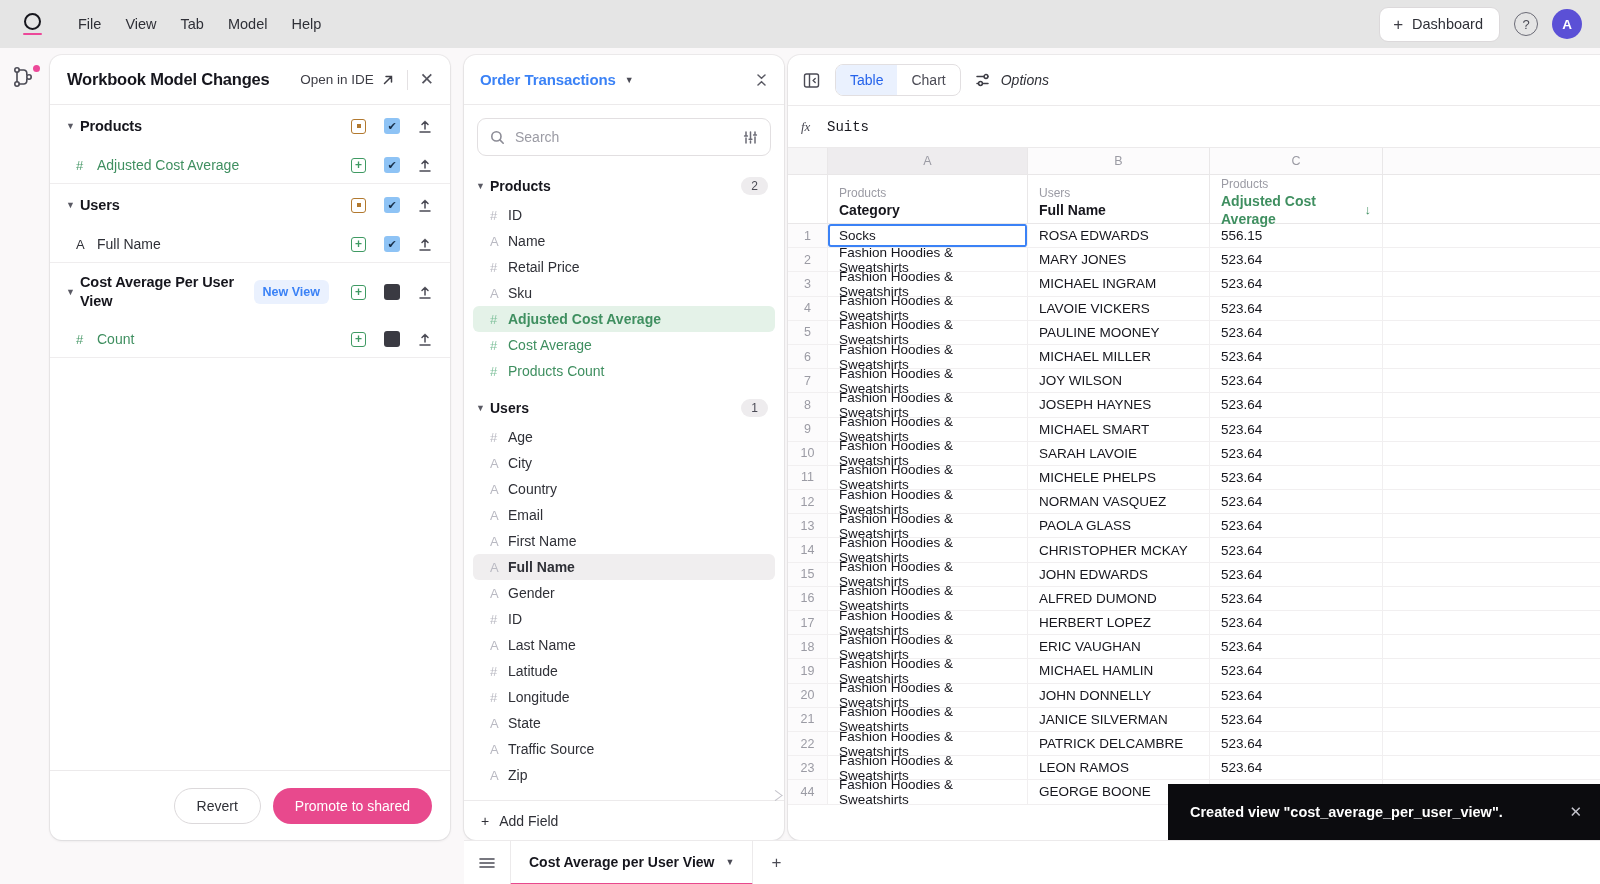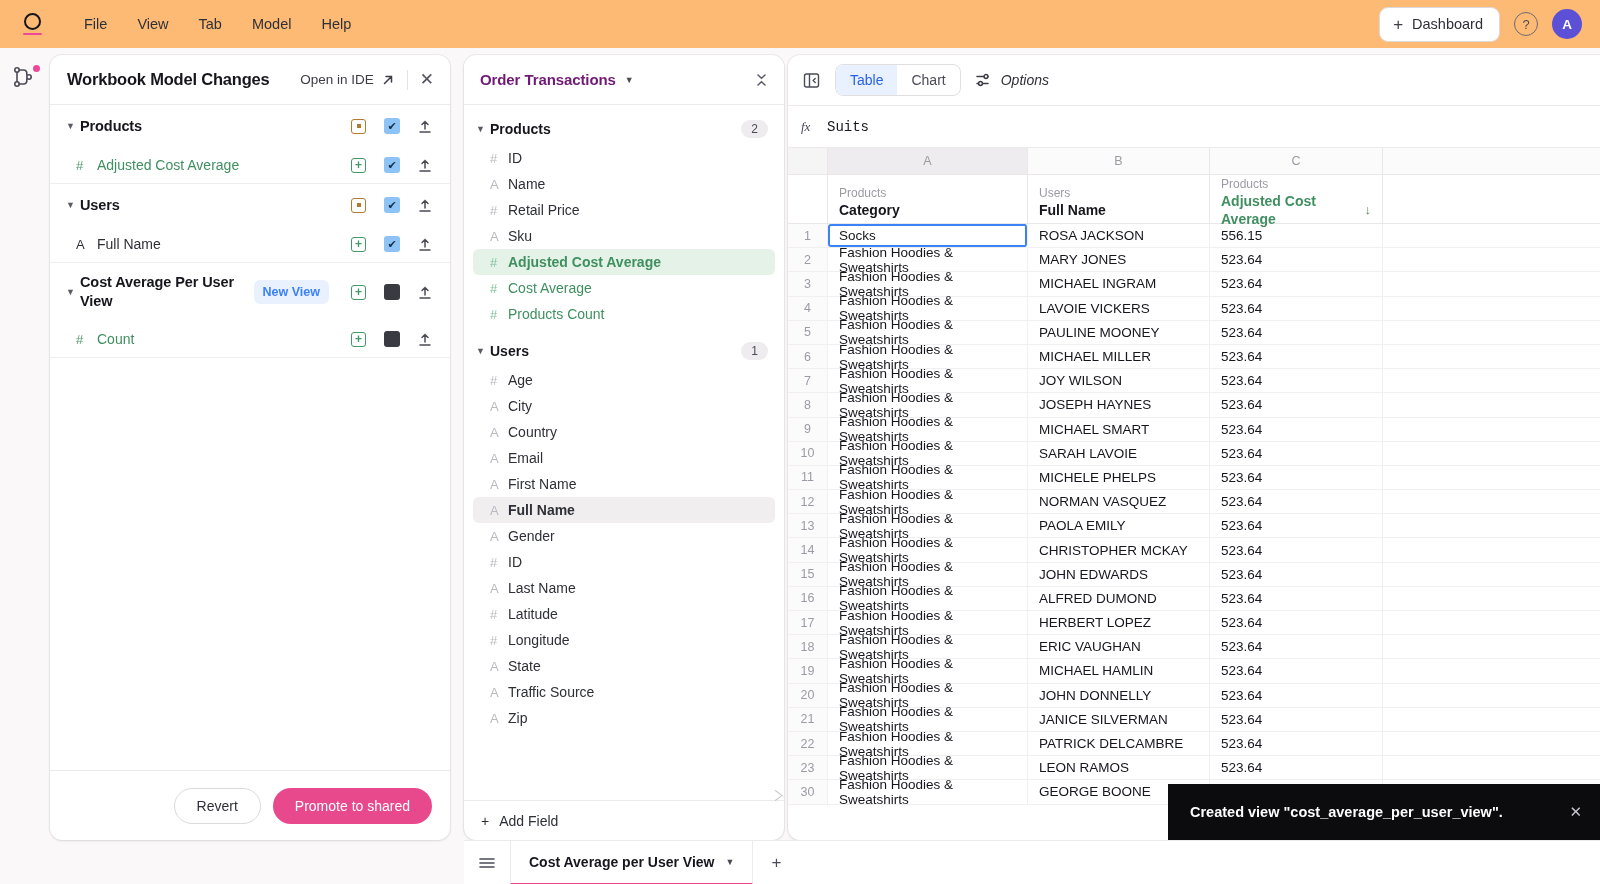--- a/index.html
+++ b/index.html
@@ -8,22 +8,22 @@
     font-family: "Liberation Sans", sans-serif;
     background: #f7f5f6;
     overflow: hidden;
     -webkit-font-smoothing: antialiased;
   }
   .app { position: relative; width: 1600px; height: 884px; background: #faf8f9; }
 
   
   .topbar {
     height: 48px; display: flex; align-items: center;
-    padding: 0 18px 0 14px; gap: 6px;
-    background: #fdba74;
+    padding: 0 18px 0 14px; gap: 0;
+    background: #e5e5e5;
   }
   .logo-wrap { width: 36px; display: flex; flex-direction: column; align-items: center; gap: 3px; margin-right: 16px; }
   .logo-ring { width: 17px; height: 17px; border: 2.4px solid #16161d; border-radius: 50%; }
   .logo-bar { width: 19px; height: 2.6px; background: #ec4899; border-radius: 2px; }
   .menu-item {
     font-size: 14.5px; color: #2f3037; padding: 6px 12px; border-radius: 6px; cursor: default;
   }
   .topbar-right { margin-left: auto; display: flex; align-items: center; gap: 14px; }
   .dash-btn {
     display: flex; align-items: center; gap: 9px;
@@ -79,21 +79,21 @@
   .chk { width: 16px; height: 16px; border-radius: 3px; background: #8ec3f5; display: flex; align-items: center; justify-content: center; color: #19304a; font-size: 11px; }
   .chk.dark { background: #3a3a42; }
   .uparrow { width: 14px; color: #4b4b55; }
   .ch-foot { height: 70px; border-top: 1px solid #eceaeb; display: flex; align-items: center; justify-content: flex-end; gap: 12px; padding-right: 18px; }
   .btn-revert { border: 1px solid #dcd9db; background: #fff; border-radius: 20px; padding: 9px 22px; font-size: 14px; color: #2f3037; }
   .btn-promote { border: none; background: #e8498d; color: #fff; border-radius: 20px; padding: 10px 22px; font-size: 14px; font-weight: 500; }
 
   
   #fields { left: 464px; top: 55px; width: 320px; height: 785px; display: flex; flex-direction: column; }
   .fp-head { display: flex; align-items: center; height: 50px; padding: 0 16px; border-bottom: 1px solid #eceaeb; }
-  .fp-title { font-size: 15px; font-weight: 700; color: #701a75; letter-spacing: -.1px; }
+  .fp-title { font-size: 15px; font-weight: 700; color: #3b82f6; letter-spacing: -.1px; }
   .fp-caret { margin-left: 9px; font-size: 9px; color: #4b4b55; }
   .fp-collapse { margin-left: auto; color: #5a5a64; font-size: 13px; }
   .searchbox { margin: 13px 13px 6px; height: 38px; border: 1px solid #e2dfe1; border-radius: 9px; display: flex; align-items: center; padding: 0 12px; gap: 10px; }
   .search-ph { font-size: 14px; color: #9b9ba4; flex: 1; }
   .fp-list { flex: 1; overflow: hidden; padding: 6px 0 0; }
   .fp-grp { display: flex; align-items: center; padding: 9px 16px 7px 12px; }
   .fp-grp-name { font-size: 14px; font-weight: 700; color: #16161d; }
   .cnt-badge { margin-left: auto; background: #eeecee; color: #4b4b55; font-size: 12px; border-radius: 10px; padding: 2px 10px; }
   .fp-item { display: flex; align-items: center; height: 26px; margin: 0 9px; padding-left: 17px; border-radius: 6px; }
   .fp-item .ic { width: 18px; font-size: 13px; color: #b9b9c2; flex: none; }
@@ -314,20 +314,34 @@
     <div class="fp-head">
       <span class="fp-title">Order Transactions</span>
       <span class="fp-caret">▼</span>
       <span class="fp-collapse">
         <svg width="13" height="16" viewBox="0 0 13 16" fill="none" stroke="#5a5a64" stroke-width="1.5" stroke-linecap="round">
             <path d="M3 3l3.5 3.2L10 3M3 13l3.5-3.2L10 13"></path>
           </svg>
       </span>
     </div>
 
+    <div class="searchbox">
+      <span>
+        <svg width="15" height="15" viewBox="0 0 15 15" fill="none" stroke="#8c8c96" stroke-width="1.6" stroke-linecap="round">
+            <circle cx="6.4" cy="6.4" r="4.6"></circle>
+            <path d="M9.9 9.9l3.3 3.3"></path>
+          </svg>
+      </span>
+      <span class="search-ph">Search</span>
+      <span>
+        <svg width="15" height="15" viewBox="0 0 15 15" fill="none" stroke="#6b6b76" stroke-width="1.5" stroke-linecap="round">
+            <path d="M3 2v3M3 8v5M7.5 2v6M7.5 11v2M12 2v2M12 7v6M1.6 6h2.8M6.1 9.2h2.8M10.6 5h2.8"></path>
+          </svg>
+      </span>
+    </div>
 
     <div class="fp-list">
 
       <div class="fp-grp">
         <span class="caret">▼</span>
         <span class="fp-grp-name">Products</span>
         <span class="cnt-badge">2</span>
       </div>
       <div class="fp-item">
           <span class="ic">#</span>
@@ -488,21 +502,21 @@
             <span class="sortarrow">↓</span>
           </span>
         </div>
         <div class="cell c4"></div>
       </div>
 
       <div id="rows-container">
           <div class="grow drow">
             <div class="gc-rownum">1</div>
             <div class="cell c1 selcell">Socks</div>
-            <div class="cell c2">ROSA JACKSON</div>
+            <div class="cell c2">ROSA EDWARDS</div>
             <div class="cell c3">556.15</div>
             <div class="cell c4"></div>
           </div>
           <div class="grow drow">
             <div class="gc-rownum">2</div>
             <div class="cell c1">Fashion Hoodies &amp; Sweatshirts</div>
             <div class="cell c2">MARY JONES</div>
             <div class="cell c3">523.64</div>
             <div class="cell c4"></div>
           </div>
@@ -572,21 +586,21 @@
           <div class="grow drow">
             <div class="gc-rownum">12</div>
             <div class="cell c1">Fashion Hoodies &amp; Sweatshirts</div>
             <div class="cell c2">NORMAN VASQUEZ</div>
             <div class="cell c3">523.64</div>
             <div class="cell c4"></div>
           </div>
           <div class="grow drow">
             <div class="gc-rownum">13</div>
             <div class="cell c1">Fashion Hoodies &amp; Sweatshirts</div>
-            <div class="cell c2">PAOLA EMILY</div>
+            <div class="cell c2">PAOLA GLASS</div>
             <div class="cell c3">523.64</div>
             <div class="cell c4"></div>
           </div>
           <div class="grow drow">
             <div class="gc-rownum">14</div>
             <div class="cell c1">Fashion Hoodies &amp; Sweatshirts</div>
             <div class="cell c2">CHRISTOPHER MCKAY</div>
             <div class="cell c3">523.64</div>
             <div class="cell c4"></div>
           </div>
@@ -647,21 +661,21 @@
             <div class="cell c4"></div>
           </div>
           <div class="grow drow">
             <div class="gc-rownum">23</div>
             <div class="cell c1">Fashion Hoodies &amp; Sweatshirts</div>
             <div class="cell c2">LEON RAMOS</div>
             <div class="cell c3">523.64</div>
             <div class="cell c4"></div>
           </div>
           <div class="grow drow">
-            <div class="gc-rownum">30</div>
+            <div class="gc-rownum">44</div>
             <div class="cell c1">Fashion Hoodies &amp; Sweatshirts</div>
             <div class="cell c2">GEORGE BOONE</div>
             <div class="cell c3">523.64</div>
             <div class="cell c4"></div>
           </div>
         </div>
     </div>
   </div>
 
   <div class="tabbar">

